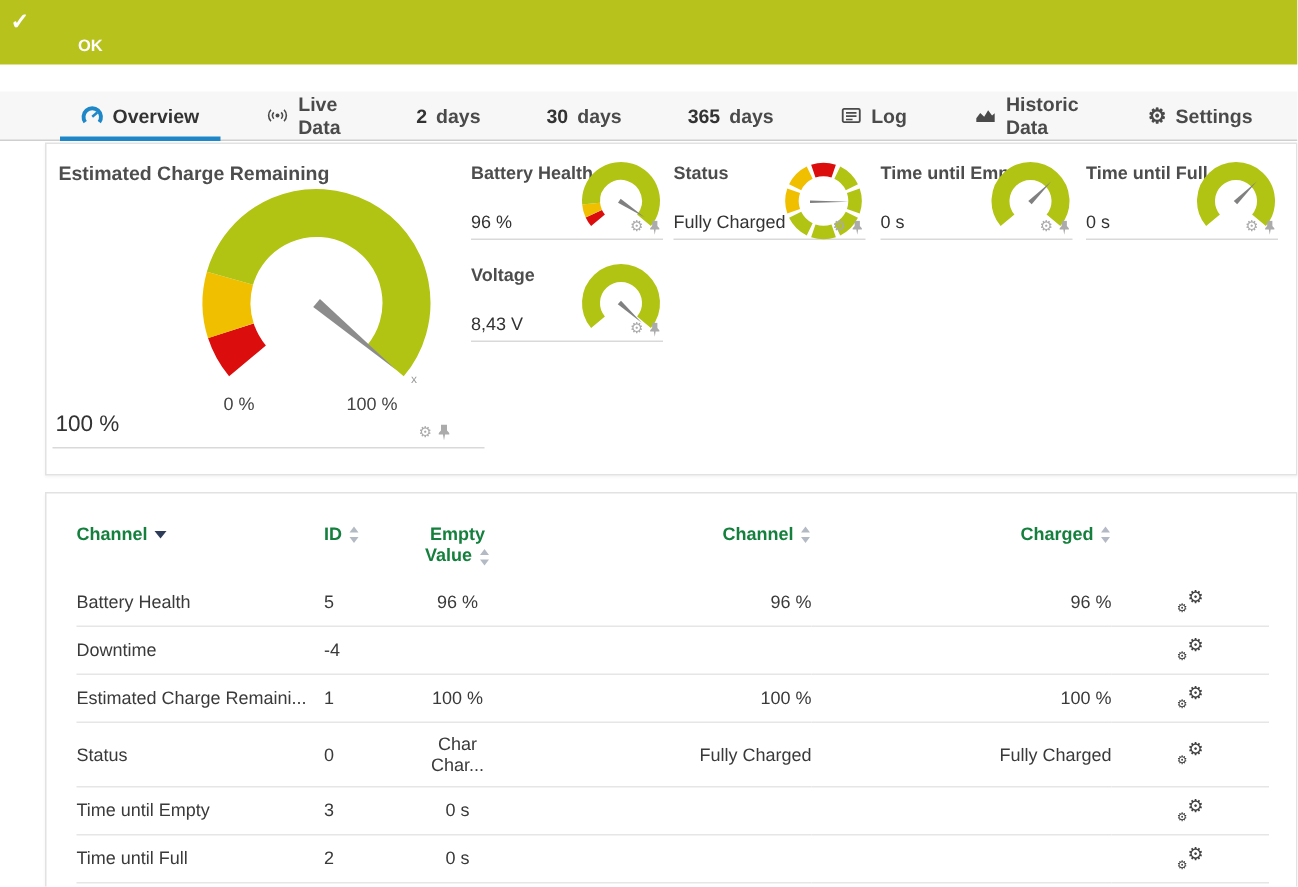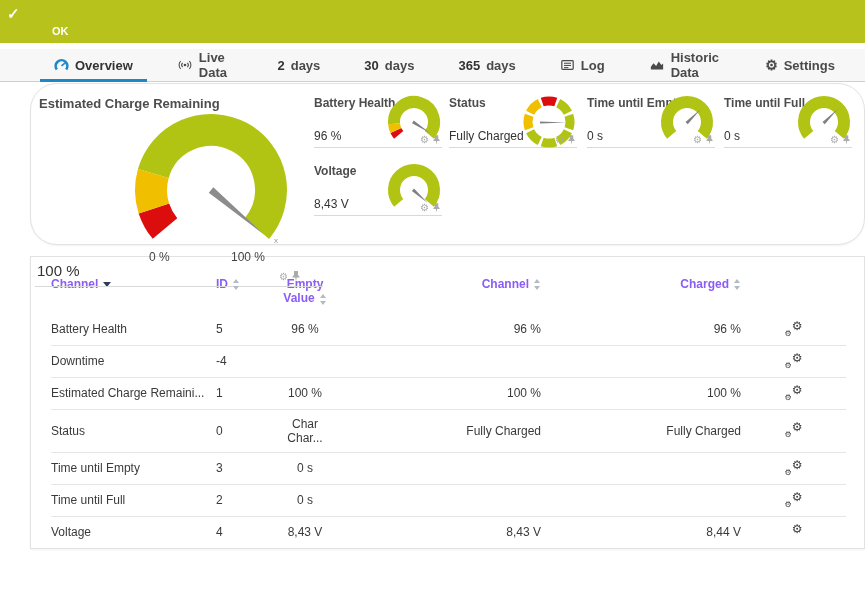--- a/index.html
+++ b/index.html
@@ -10,36 +10,36 @@
   .topbar { position:relative; height:43px; background:#b7c31c; color:#fff; }
   .topbar .check { position:absolute; left:7px; top:5px; font-size:15px; font-weight:bold; }
   .title-line { position:absolute; left:26px; top:4px; white-space:nowrap; }
   .kind { font-style:italic; font-size:15px; margin-right:7px; }
   .sensor-name { font-size:17px; font-weight:bold; letter-spacing:.2px; }
   .flag { font-size:10px; vertical-align:top; margin-left:3px; }
   .stars { font-size:12px; margin-left:14px; letter-spacing:1px; }
   .ok-line { position:absolute; left:40px; top:25px; font-size:11px; font-weight:bold;margin-left:12px; }
 
   
-  .tabs { position:relative; margin-top:6px; height:33px; background:#f7f7f7;
+  .tabs { position:relative; margin-top:18px; height:33px; background:#f7f7f7;
     border-bottom:1px solid #cfcfcf; display:flex; align-items:stretch;
     padding-left:40px; }
   .tab { display:flex; align-items:center; gap:6px; padding:0 14px; font-size:13px;
     color:#4a4a4a; font-weight:600; cursor:pointer; position:relative; margin-right:16px; }
   .tab .num { font-weight:bold; color:#333; }
   .tab .t-ico { display:flex; align-items:center; }
   .tab.active { color:#333; }
   .tab.active::after { content:""; position:absolute; left:0; right:0; bottom:-1px;
     height:3px; background:#1e87c8; }
   .gear-glyph { font-style:normal; color:#4a4a4a; font-size:14px; line-height:1; }
 
   
   .card { background:#fff; border:1px solid #e2e2e2; box-shadow:0 1px 2px rgba(0,0,0,.05);
     margin-left:30px; }
-  .card.gauges { position:relative; height:162px; margin-top:1px;border-radius:27px; }
+  .card.gauges { position:relative; height:222px; margin-top:1px; }
   .card.table-card { margin-top:11px; min-height:285px; padding:18px 20px 0 20px; }
 
   
   .big-cell { position:absolute; left:0; top:0; width:300px; height:205px; }
   .big-title { position:absolute; left:8px; top:12px; font-size:13px; font-weight:bold; color:#4d4d4d; }
   .big-svg { position:absolute; left:100px; top:26px; }
   .scale-min { position:absolute; left:118px; top:166px; font-size:12px; color:#444; }
   .scale-max { position:absolute; left:200px; top:166px; font-size:12px; color:#444; }
   .big-value { position:absolute; left:6px; top:178px; font-size:15px; color:#333; }
   .needle-x { position:absolute; left:243px; top:152px; font-size:8px; color:#9a9a9a; }
@@ -57,21 +57,21 @@
   .pos-bh  { left:283px; top:12px; }
   .pos-st  { left:418px; top:12px; }
   .pos-te  { left:556px; top:12px; }
   .pos-tf  { left:693px; top:12px; }
   .pos-vo  { left:283px; top:80px; }
 
   
   table { border-collapse:collapse; width:795px; table-layout:fixed; font-size:12px; }
   col.c-channel{width:165px} col.c-id{width:58px} col.c-last{width:62px}
   col.c-min{width:205px} col.c-max{width:200px} col.c-ico{width:105px}
-  th { color:#8b5cf6; font-weight:bold; font-size:12px; text-align:left;
+  th { color:#15803d; font-weight:bold; font-size:12px; text-align:left;
        padding:2px 0 8px 0; vertical-align:top; cursor:pointer; }
   th.num, td.num { text-align:right; }
   th.ctr, td.ctr { text-align:center; }
   td { padding:7px 0; border-top:1px solid #e6e6e6; color:#3a3a3a; }
   tr.r0 td { border-top:none; }
   .two-line { line-height:1.2; display:inline-block; text-align:center; }
   .caret-down { display:inline-block; margin-left:5px; border-left:4px solid transparent;
     border-right:4px solid transparent; border-top:5px solid #2f3c59; vertical-align:middle; }
   .sort { display:inline-block; width:7px; height:11px; position:relative; margin-left:5px; vertical-align:middle; }
   .sort::before { content:""; position:absolute; top:0; left:0;

